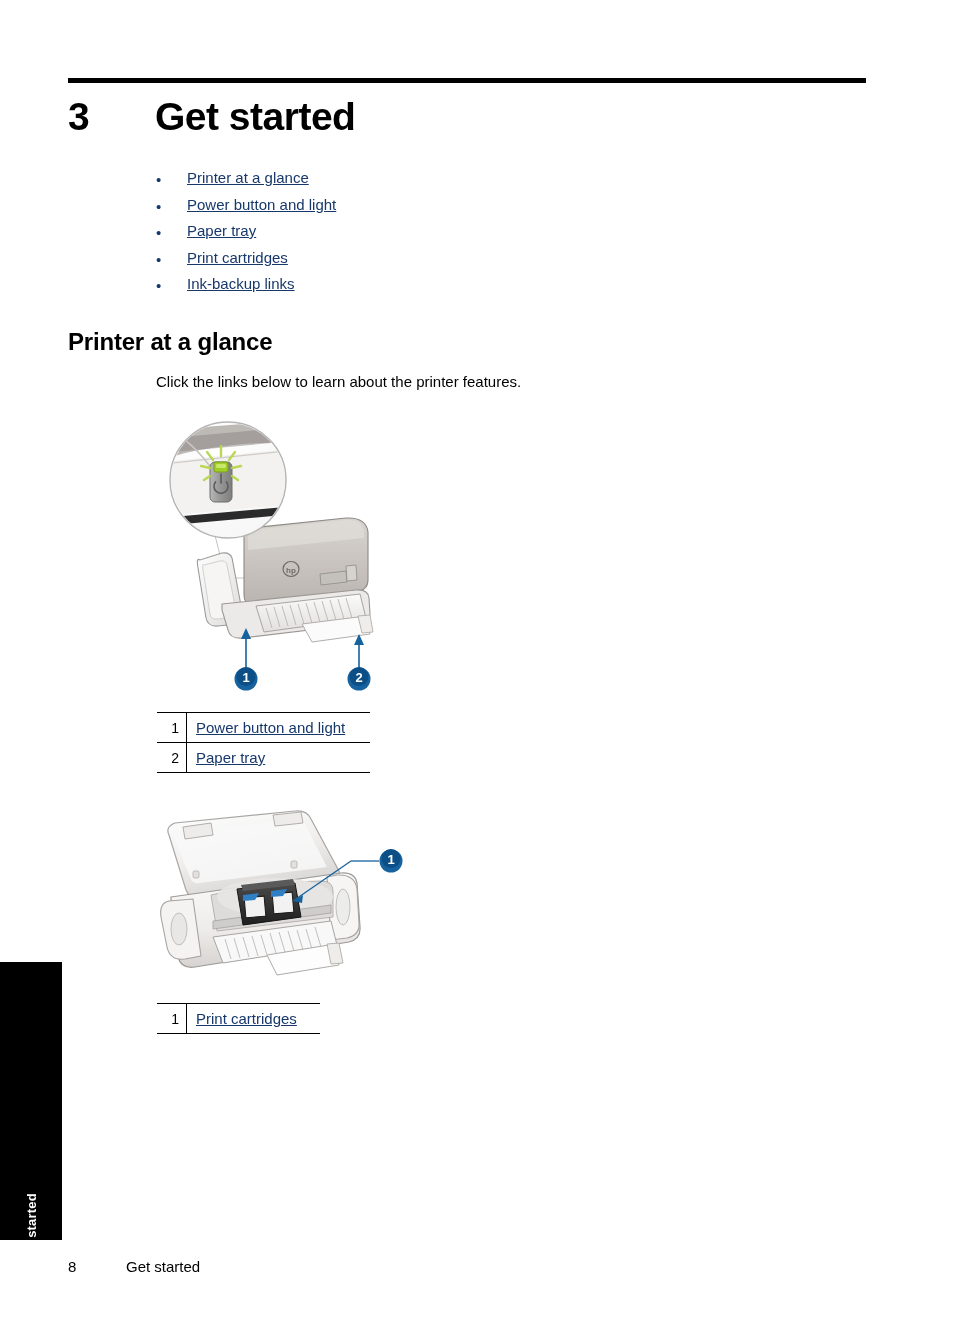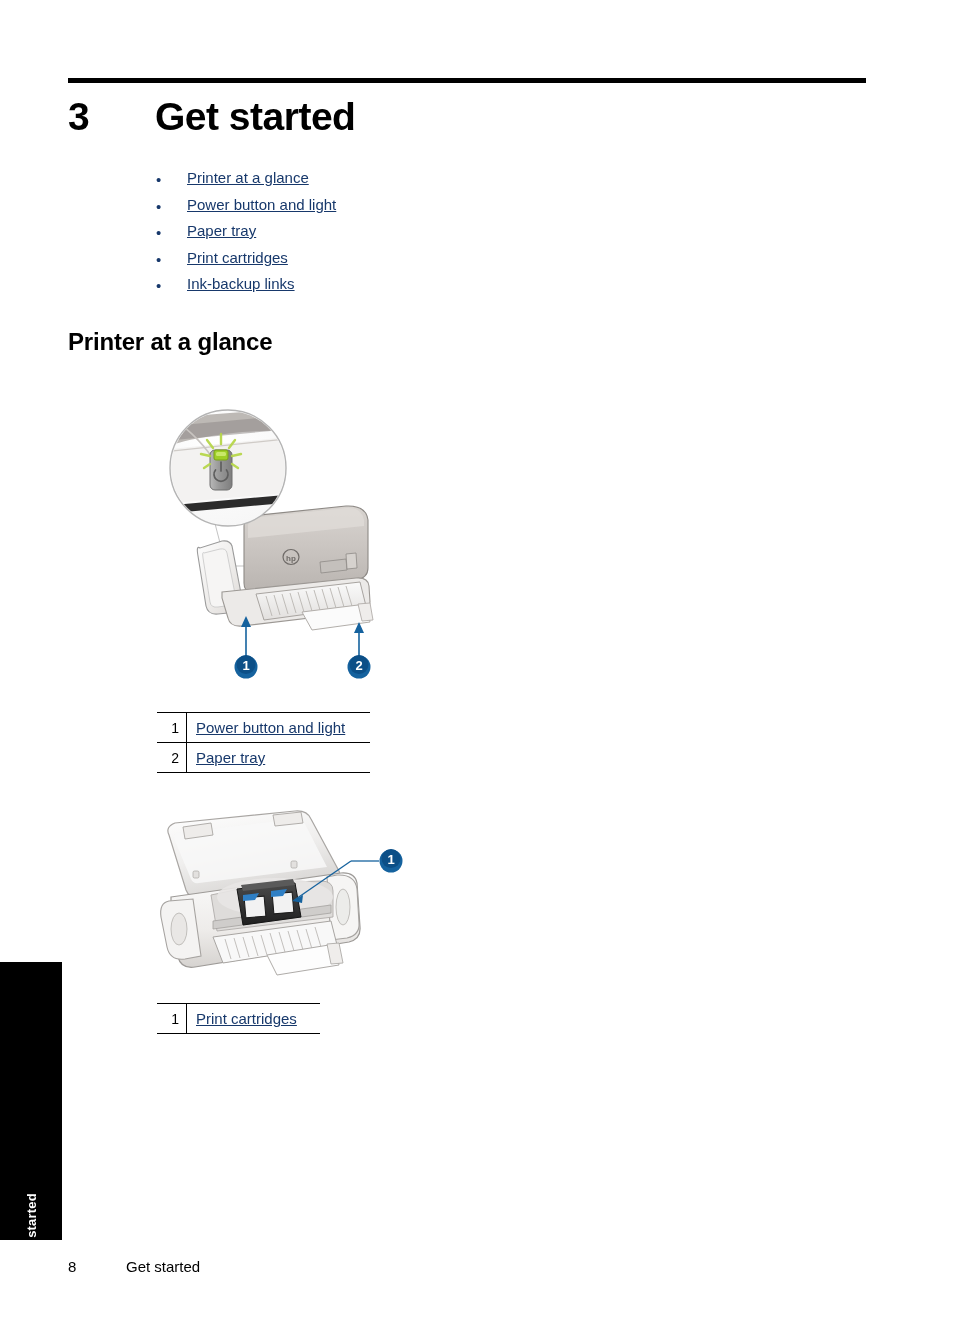--- a/index.html
+++ b/index.html
@@ -103,21 +103,21 @@
     top: 371px;
     font-size: 15px;
     line-height: 21px;
     white-space: nowrap;
   }
 
   
   .figure-one {
     position: absolute;
     left: 160px;
-    top: 406px;
+    top: 418px;
     width: 240px;
     height: 280px;
   }
   .figure-two {
     position: absolute;
     left: 155px;
     top: 805px;
     width: 255px;
     height: 190px;
   }
@@ -228,20 +228,21 @@
       <span class="toc-bullet">•</span>
       <span class="toc-link">Print cartridges</span>
     </div>
     <div class="toc-item">
       <span class="toc-bullet">•</span>
       <span class="toc-link">Ink-backup links</span>
     </div>
   </div>
 
   <div class="section-heading">Printer at a glance</div>
+  <div class="body-text">Click the links below to learn about the printer features.</div>
 
   <div class="figure-one">
     <svg width="240" height="280" viewBox="0 0 240 280" xmlns="http://www.w3.org/2000/svg">
       <defs>
         <linearGradient id="bodyGrad" x1="0" y1="0" x2="0" y2="1">
           <stop offset="0%" stop-color="#d8d4d0"></stop>
           <stop offset="45%" stop-color="#cbc6c2"></stop>
           <stop offset="100%" stop-color="#b9b4b0"></stop>
         </linearGradient>
         <linearGradient id="lidGrad" x1="0" y1="0" x2="1" y2="1">

